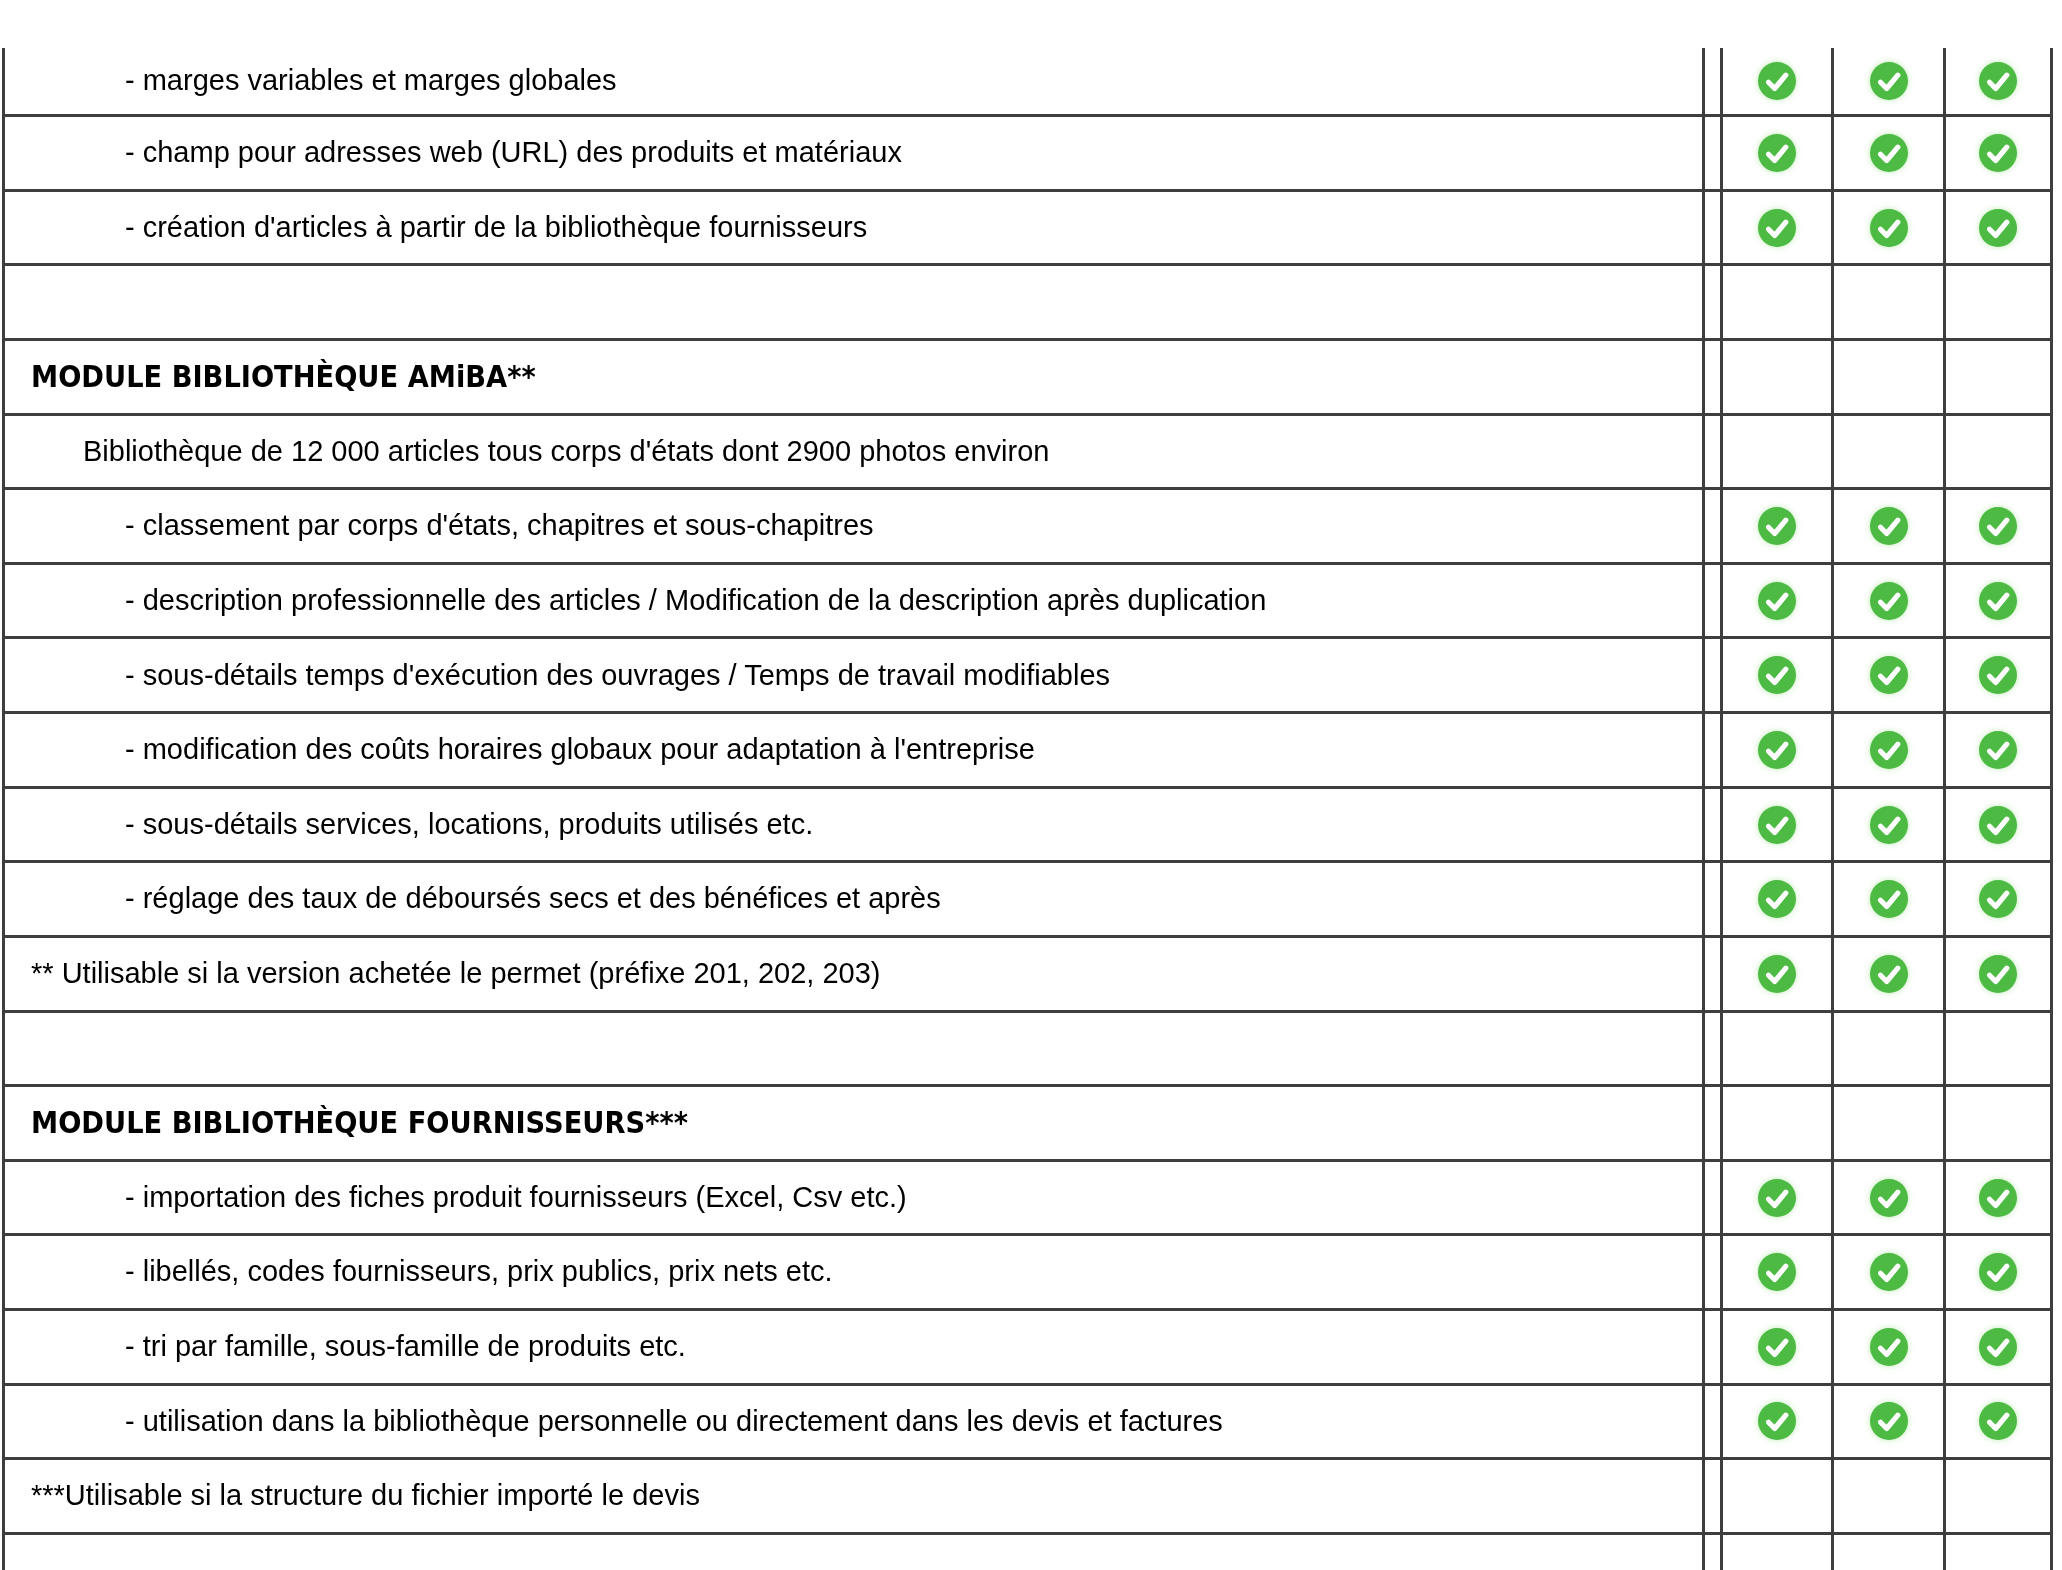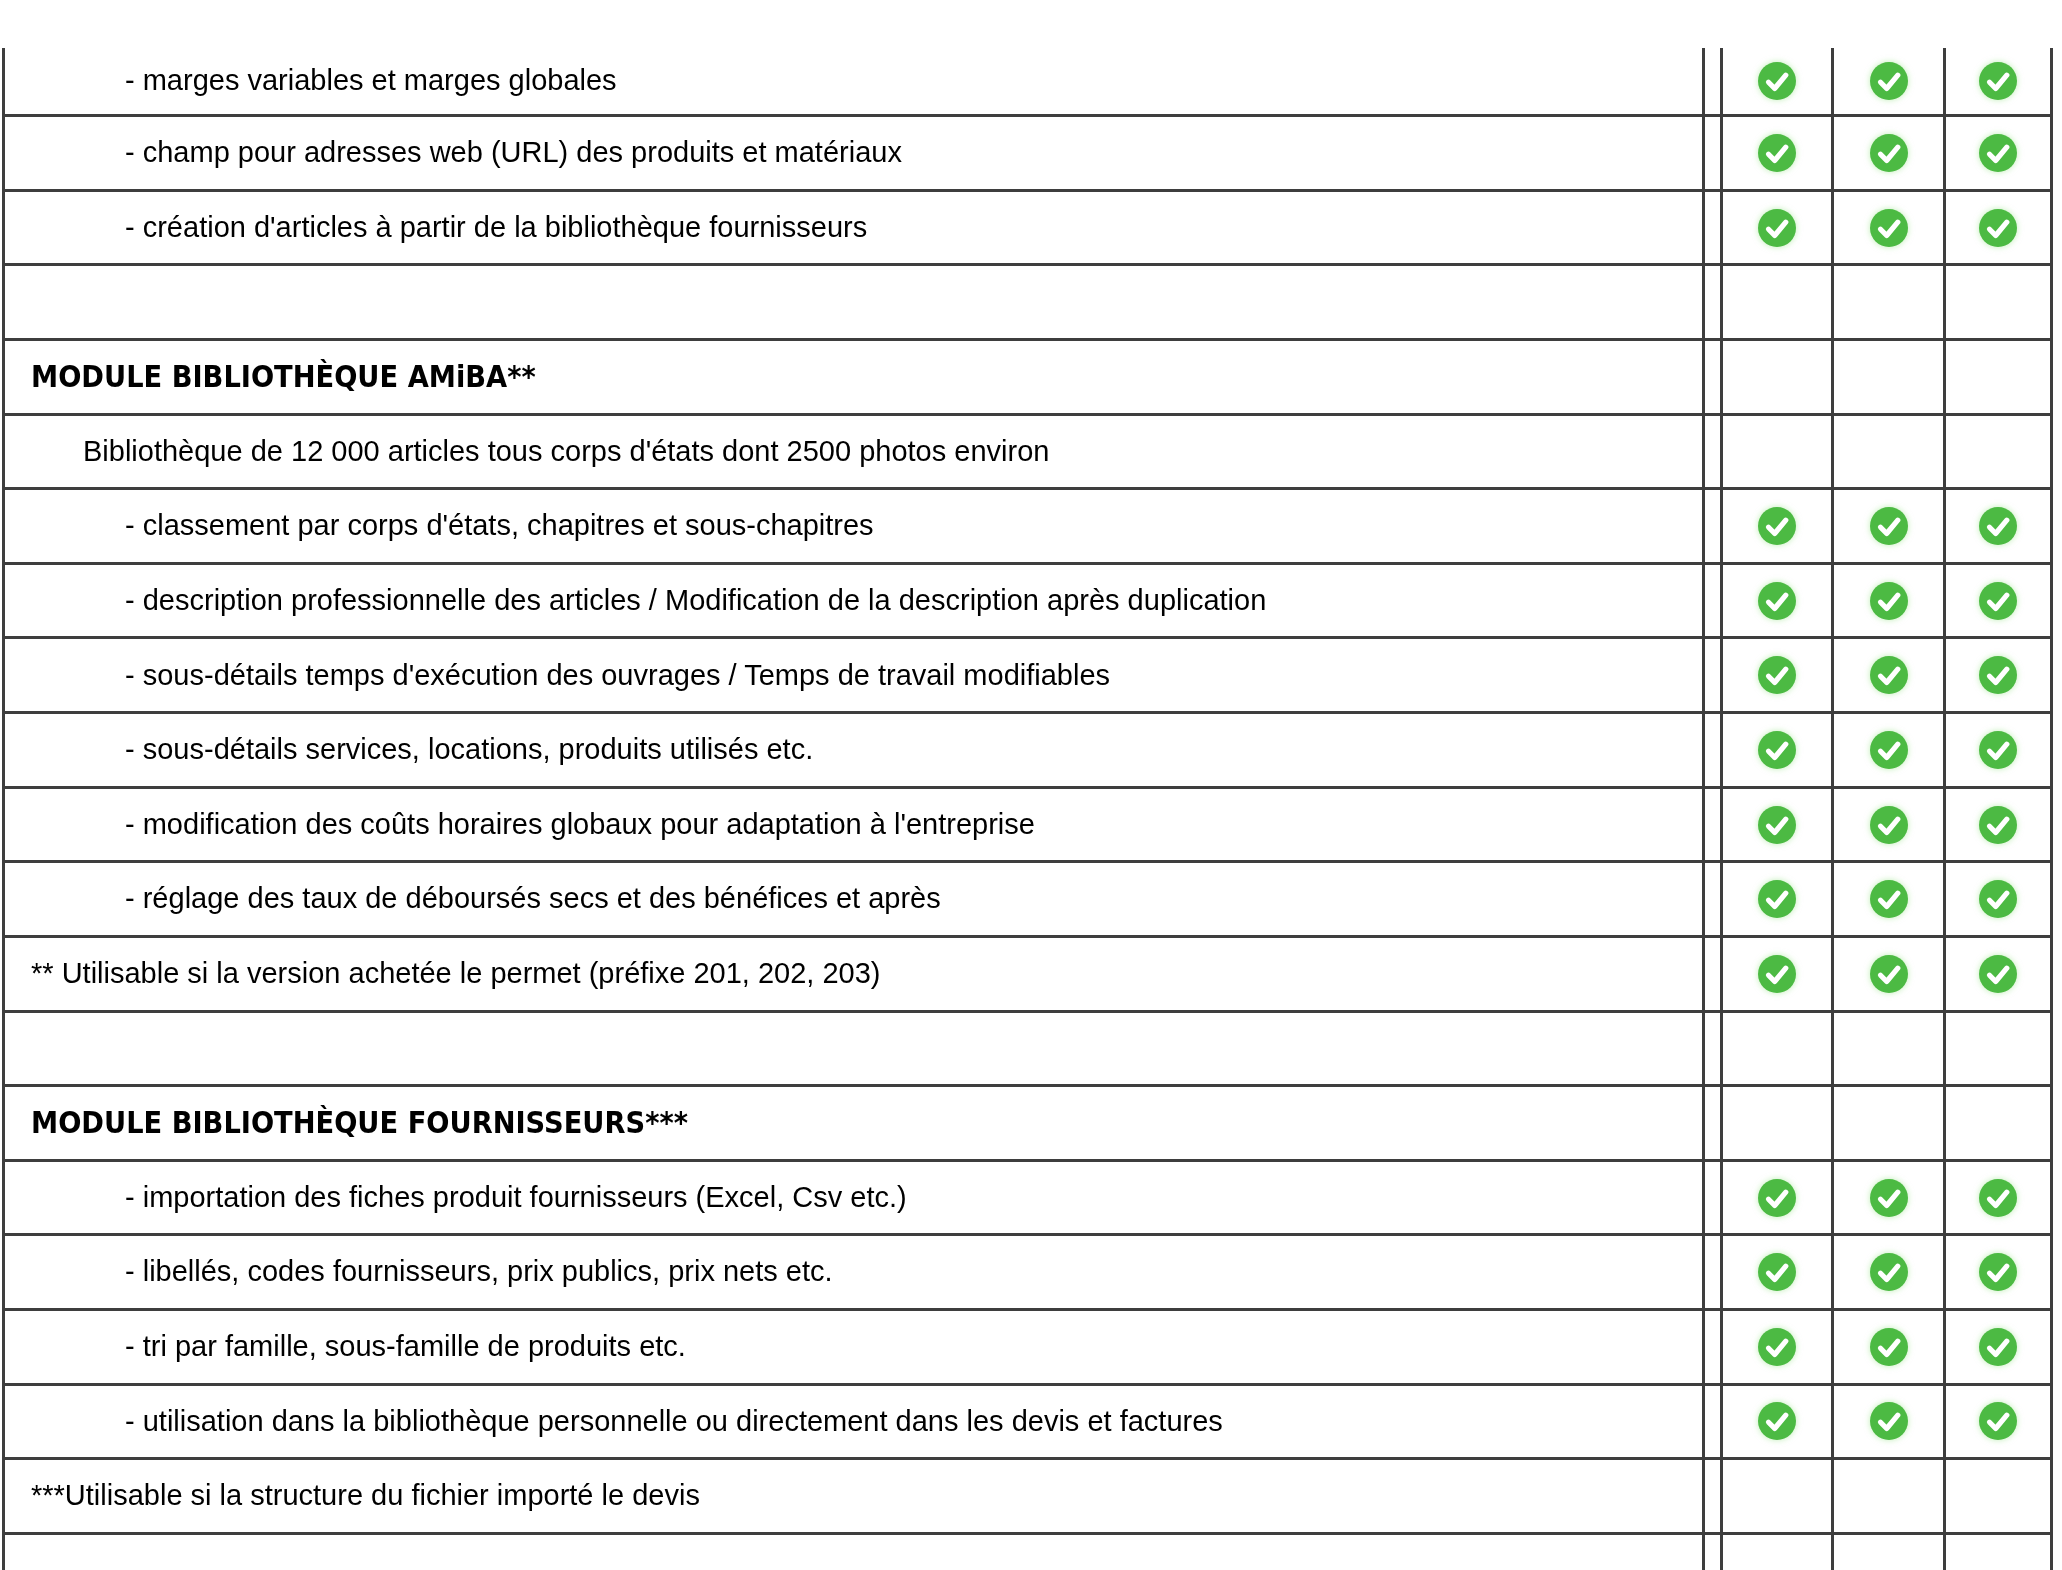--- a/index.html
+++ b/index.html
@@ -141,21 +141,21 @@
     <td class="label-cell">
       <span class="label">MODULE BIBLIOTHÈQUE AMiBA**</span>
     </td>
     <td class="gap-cell"></td>
     <td class="check-cell"></td>
     <td class="check-cell"></td>
     <td class="check-cell"></td>
   </tr>
         <tr class="r-subheader">
     <td class="label-cell">
-      <span class="label">Bibliothèque de 12 000 articles tous corps d'états dont 2500 photos environ</span>
+      <span class="label">Bibliothèque de 12 000 articles tous corps d'états dont 2900 photos environ</span>
     </td>
     <td class="gap-cell"></td>
     <td class="check-cell"></td>
     <td class="check-cell"></td>
     <td class="check-cell"></td>
   </tr>
         <tr class="r-item">
     <td class="label-cell">
       <span class="label">- classement par corps d'états, chapitres et sous-chapitres</span>
     </td>
@@ -204,39 +204,39 @@
               <circle cx="19" cy="19" r="19" fill="#4cba43"></circle>
               <path d="M10.5 20.2l6.2 6.3L27.8 13.2" fill="none" stroke="#ffffff" stroke-width="5.2" stroke-linecap="round" stroke-linejoin="round"></path>
             </svg></td>
     <td class="check-cell"><svg class="check-icon" viewBox="0 0 38 38" width="38" height="38">
               <circle cx="19" cy="19" r="19" fill="#4cba43"></circle>
               <path d="M10.5 20.2l6.2 6.3L27.8 13.2" fill="none" stroke="#ffffff" stroke-width="5.2" stroke-linecap="round" stroke-linejoin="round"></path>
             </svg></td>
   </tr>
         <tr class="r-item">
     <td class="label-cell">
+      <span class="label">- modification des coûts horaires globaux pour adaptation à l'entreprise</span>
+    </td>
+    <td class="gap-cell"></td>
+    <td class="check-cell"><svg class="check-icon" viewBox="0 0 38 38" width="38" height="38">
+              <circle cx="19" cy="19" r="19" fill="#4cba43"></circle>
+              <path d="M10.5 20.2l6.2 6.3L27.8 13.2" fill="none" stroke="#ffffff" stroke-width="5.2" stroke-linecap="round" stroke-linejoin="round"></path>
+            </svg></td>
+    <td class="check-cell"><svg class="check-icon" viewBox="0 0 38 38" width="38" height="38">
+              <circle cx="19" cy="19" r="19" fill="#4cba43"></circle>
+              <path d="M10.5 20.2l6.2 6.3L27.8 13.2" fill="none" stroke="#ffffff" stroke-width="5.2" stroke-linecap="round" stroke-linejoin="round"></path>
+            </svg></td>
+    <td class="check-cell"><svg class="check-icon" viewBox="0 0 38 38" width="38" height="38">
+              <circle cx="19" cy="19" r="19" fill="#4cba43"></circle>
+              <path d="M10.5 20.2l6.2 6.3L27.8 13.2" fill="none" stroke="#ffffff" stroke-width="5.2" stroke-linecap="round" stroke-linejoin="round"></path>
+            </svg></td>
+  </tr>
+        <tr class="r-item">
+    <td class="label-cell">
       <span class="label">- sous-détails services, locations, produits utilisés etc.</span>
-    </td>
-    <td class="gap-cell"></td>
-    <td class="check-cell"><svg class="check-icon" viewBox="0 0 38 38" width="38" height="38">
-              <circle cx="19" cy="19" r="19" fill="#4cba43"></circle>
-              <path d="M10.5 20.2l6.2 6.3L27.8 13.2" fill="none" stroke="#ffffff" stroke-width="5.2" stroke-linecap="round" stroke-linejoin="round"></path>
-            </svg></td>
-    <td class="check-cell"><svg class="check-icon" viewBox="0 0 38 38" width="38" height="38">
-              <circle cx="19" cy="19" r="19" fill="#4cba43"></circle>
-              <path d="M10.5 20.2l6.2 6.3L27.8 13.2" fill="none" stroke="#ffffff" stroke-width="5.2" stroke-linecap="round" stroke-linejoin="round"></path>
-            </svg></td>
-    <td class="check-cell"><svg class="check-icon" viewBox="0 0 38 38" width="38" height="38">
-              <circle cx="19" cy="19" r="19" fill="#4cba43"></circle>
-              <path d="M10.5 20.2l6.2 6.3L27.8 13.2" fill="none" stroke="#ffffff" stroke-width="5.2" stroke-linecap="round" stroke-linejoin="round"></path>
-            </svg></td>
-  </tr>
-        <tr class="r-item">
-    <td class="label-cell">
-      <span class="label">- modification des coûts horaires globaux pour adaptation à l'entreprise</span>
     </td>
     <td class="gap-cell"></td>
     <td class="check-cell"><svg class="check-icon" viewBox="0 0 38 38" width="38" height="38">
               <circle cx="19" cy="19" r="19" fill="#4cba43"></circle>
               <path d="M10.5 20.2l6.2 6.3L27.8 13.2" fill="none" stroke="#ffffff" stroke-width="5.2" stroke-linecap="round" stroke-linejoin="round"></path>
             </svg></td>
     <td class="check-cell"><svg class="check-icon" viewBox="0 0 38 38" width="38" height="38">
               <circle cx="19" cy="19" r="19" fill="#4cba43"></circle>
               <path d="M10.5 20.2l6.2 6.3L27.8 13.2" fill="none" stroke="#ffffff" stroke-width="5.2" stroke-linecap="round" stroke-linejoin="round"></path>
             </svg></td>

